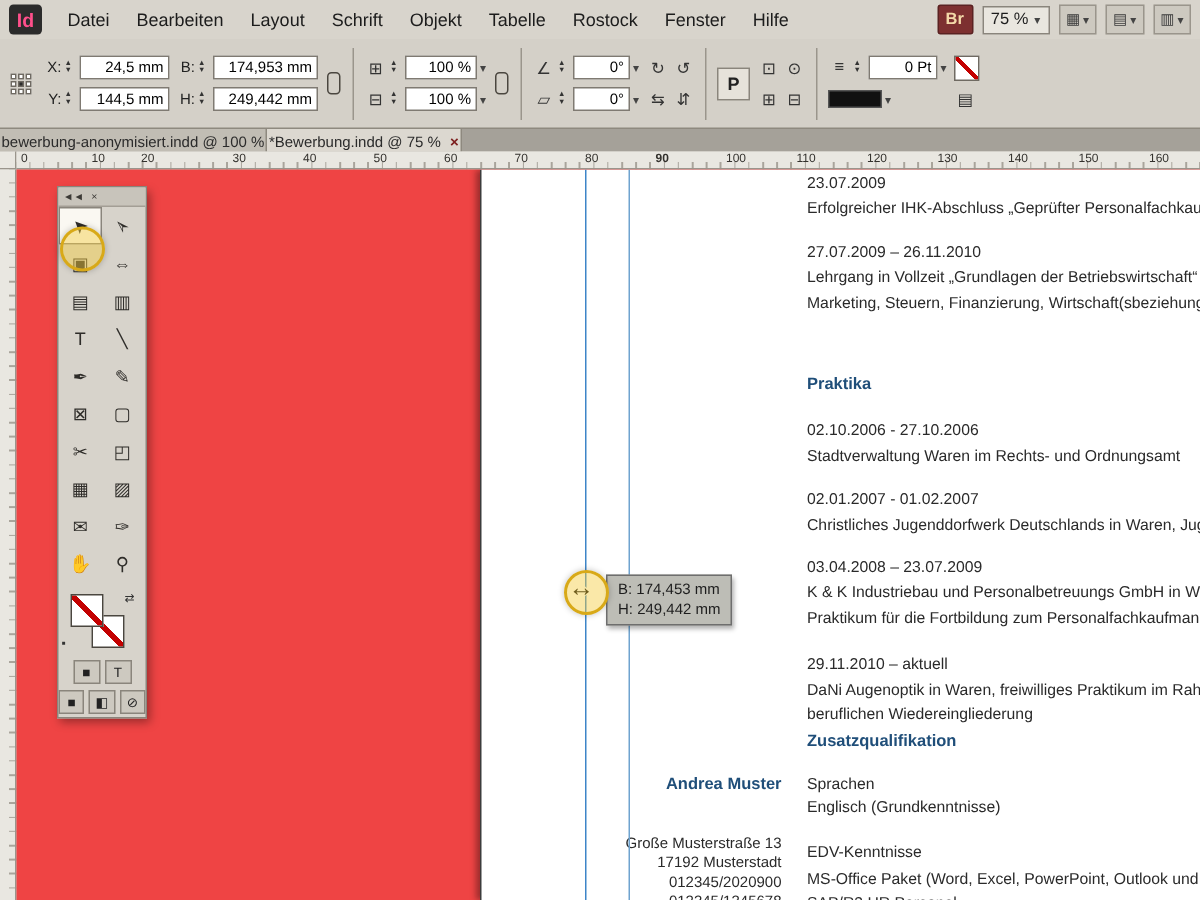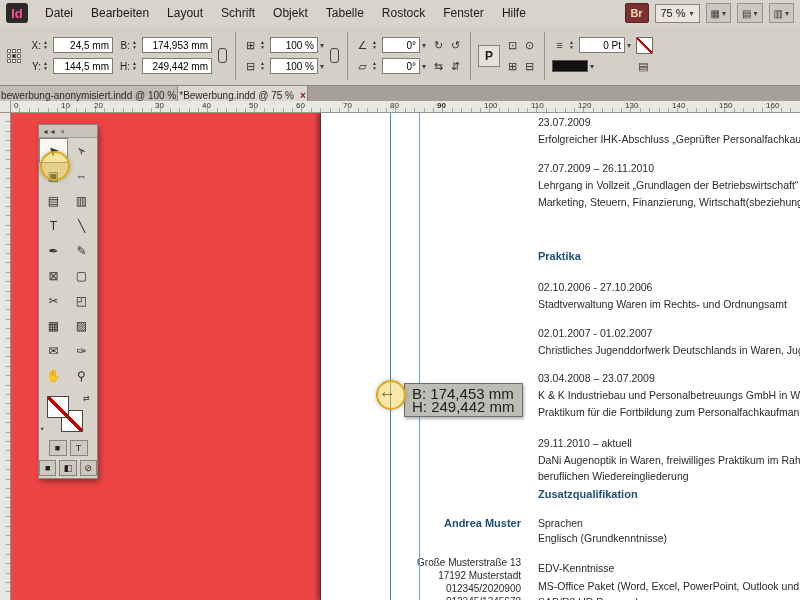--- a/index.html
+++ b/index.html
@@ -96,21 +96,21 @@
       linear-gradient(45deg,transparent 44%,#c30000 44%,#c30000 56%,transparent 56%),#fff;
       border:1px solid #4a463f;}
   .sw.back{left:22px;top:18px;}
   .sw.front{left:8px;top:4px;z-index:2;}
   .sw-mini{position:absolute;font-size:8px;color:#333;}
   .fmt-row{display:flex;justify-content:center;gap:3px;padding:2px 0;}
   .fmt-btn{display:inline-flex;align-items:center;justify-content:center;width:16px;height:14px;
            border:1px solid #8a857c;background:#cdc9c0;font-size:9px;color:#222;}
   
   .tooltip{position:absolute;left:404px;top:383px;background:#bdbdb6;border:1px solid #6e6e6e;
-           padding:3px 7px;font-size:15px;line-height:13px;color:#1d1d1d;z-index:30;
+           padding:3px 7px;font-size:10px;line-height:13px;color:#1d1d1d;z-index:30;
            box-shadow:1px 2px 3px rgba(0,0,0,.3);}
   .cursor{position:absolute;left:379px;top:382px;z-index:31;font-size:17px;font-weight:bold;color:#000;
           text-shadow:-1px 0 #fff,1px 0 #fff,0 -1px #fff,0 1px #fff;}
   .hl-ring{position:absolute;width:26px;height:26px;border-radius:50%;z-index:40;
            background:rgba(244,205,63,.45);border:2px solid #d8a918;box-shadow:0 0 4px rgba(0,0,0,.25);}
   #ring-tool{left:40px;top:151px;}
   #ring-cursor{left:376px;top:380px;}
 </style>
 </head>
 <body>

